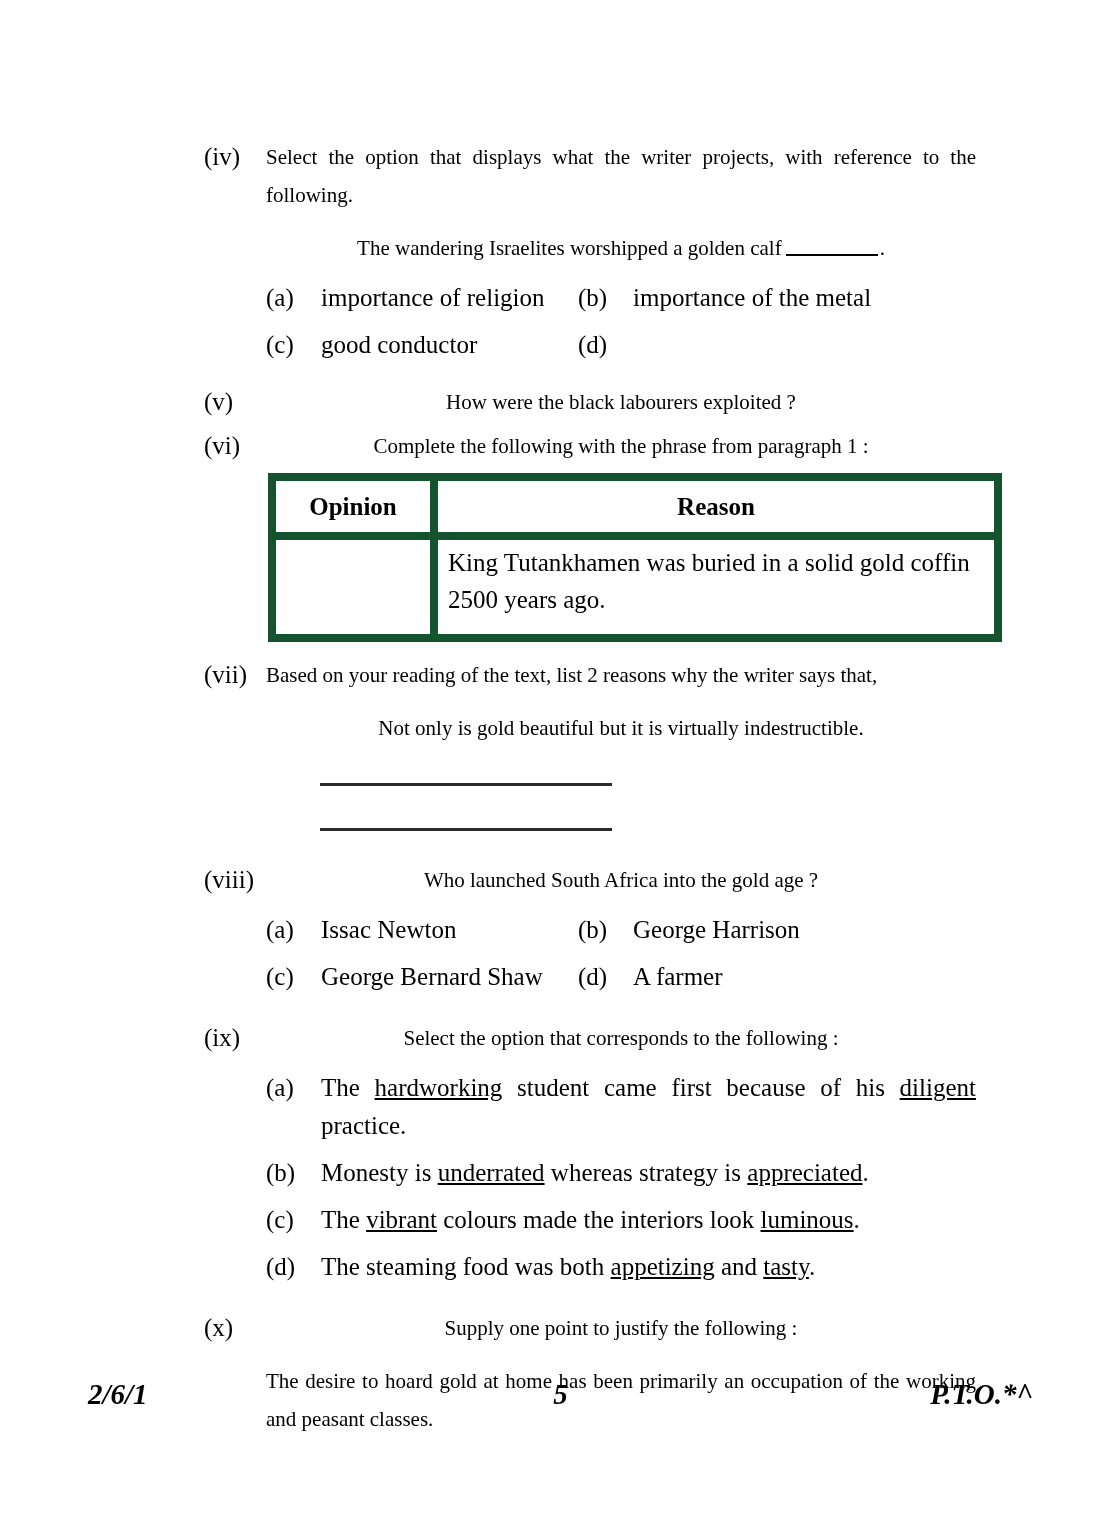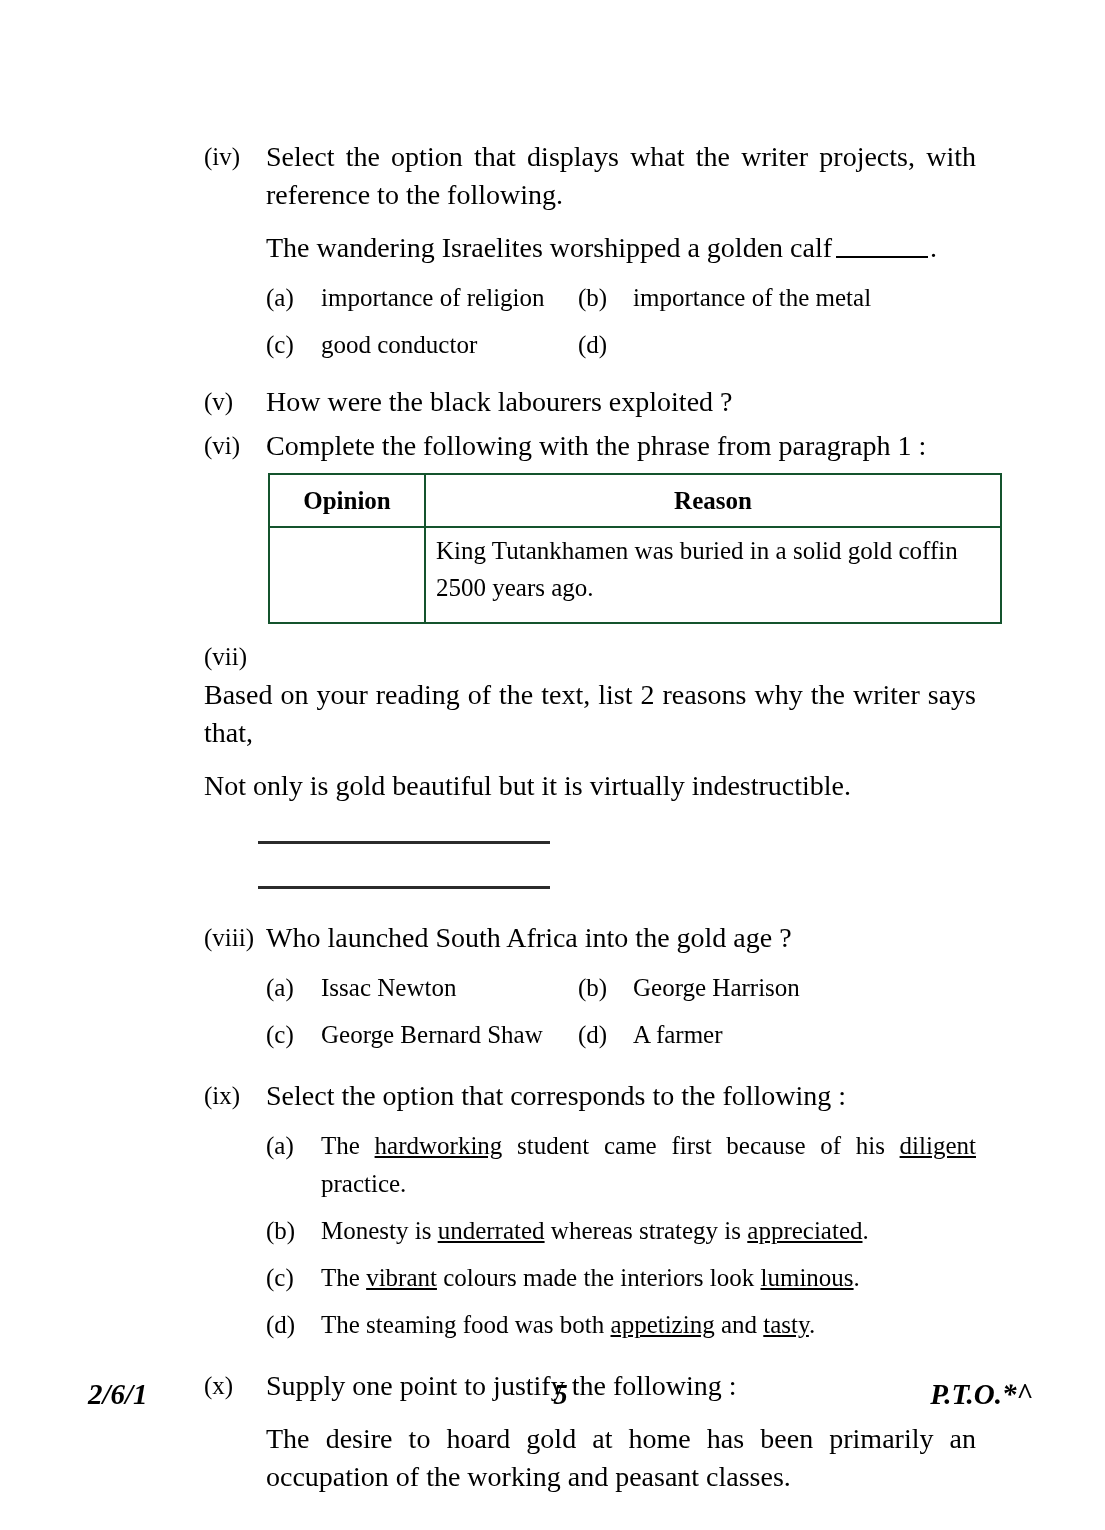--- a/index.html
+++ b/index.html
@@ -42,27 +42,27 @@
     width: 62px;
     font-size: 25px;
     line-height: 38px;
     white-space: nowrap;
   }
   .q-body {
     flex: 1 1 auto;
     min-width: 0;
   }
   .para {
-    font-size: 28px;
+    font-size: 21px;
     line-height: 38px;
     text-align: justify;
     text-justify: inter-word;
     margin: 0;
   }
-  .para.nojust { text-align: left; }
+  .para.nojust { text-align: center; }
   .para.spaced { margin-top: 15px; }
 
   
   .opt-grid {
     margin-top: 12px;
   }
   .opt-row {
     display: flex;
     align-items: flex-start;
     font-size: 25px;
@@ -112,21 +112,21 @@
   .tbl-wrap {
     margin-top: 8px;
     margin-left: 2px;
   }
   table.qtable {
     border-collapse: collapse;
     width: 734px;
     table-layout: fixed;
   }
   table.qtable td, table.qtable th {
-    border: 2px solid #14532d;
+    border: 8px solid #14532d;
     font-size: 25px;
     line-height: 37px;
     padding: 4px 10px;
     vertical-align: top;
   }
   table.qtable th {
     text-align: center;
     font-weight: bold;
     padding-top: 7px;
     padding-bottom: 7px;
@@ -220,21 +220,21 @@
               <tr>
                 <td class="cell-empty"></td>
                 <td>King Tutankhamen was buried in a solid gold coffin 2500 years ago.</td>
               </tr>
             </tbody>
           </table>
         </div>
       </div>
     </div>
 
-    <div class="q" style="margin-top:14px;flex-direction:column;">
+    <div class="q" style="margin-top:14px;">
       <div class="q-marker">(vii)</div>
       <div class="q-body">
         <p class="para">Based on your reading of the text, list 2 reasons why the writer says that,</p>
         <p class="para nojust spaced">Not only is gold beautiful but it is virtually indestructible.</p>
         <div class="answer-lines">
           <div class="answer-line first"></div>
           <div class="answer-line"></div>
         </div>
       </div>
     </div>

